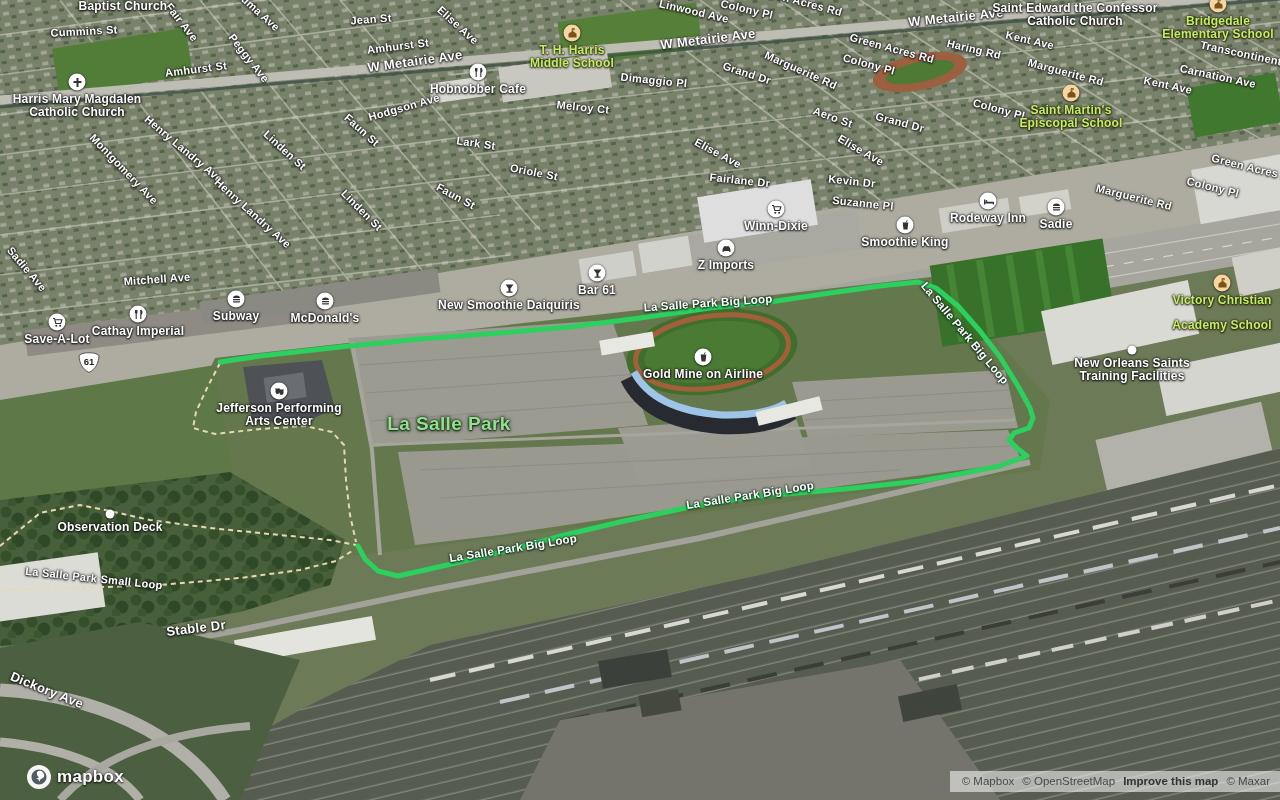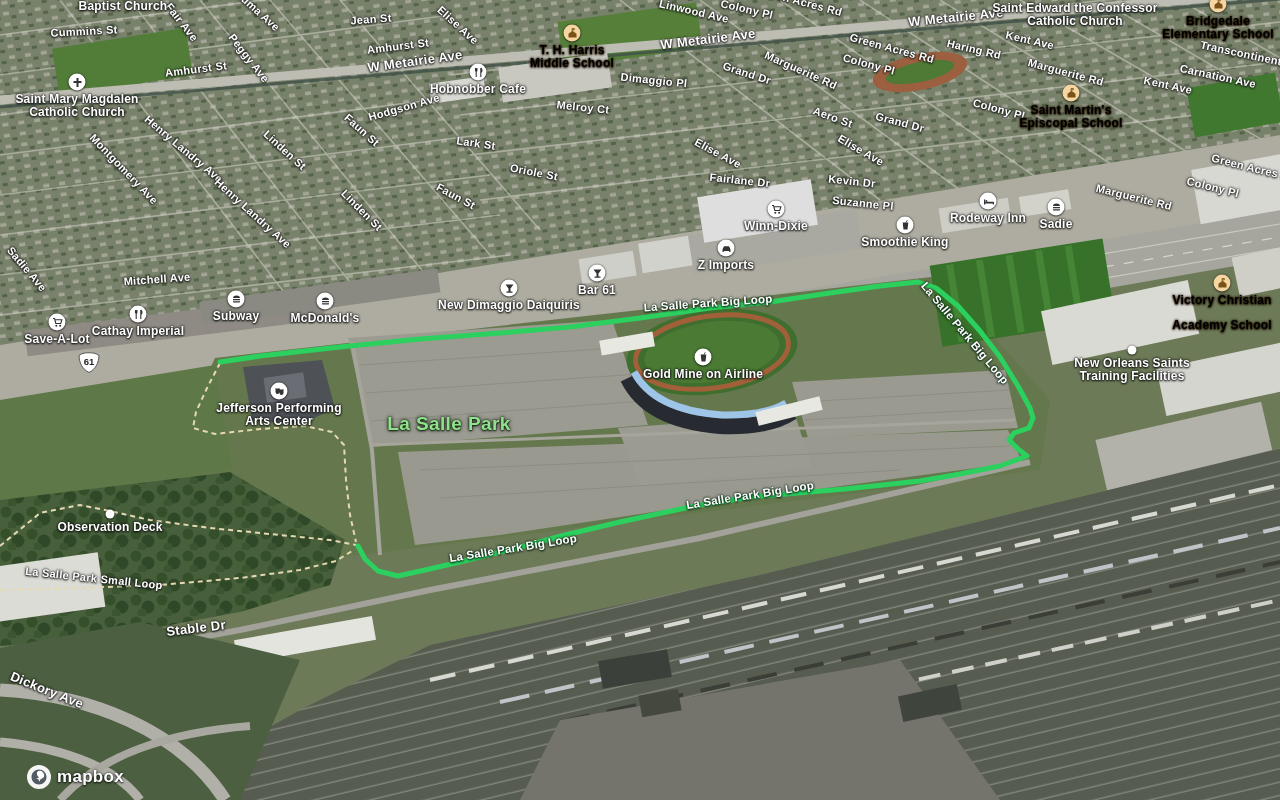--- a/index.html
+++ b/index.html
@@ -6,21 +6,21 @@
   #stage{position:relative;width:1280px;height:800px;overflow:hidden;
          font-family:"Liberation Sans",sans-serif;background:#6d7a58;}
   #bg{position:absolute;left:0;top:0;}
   
   .lbl{position:absolute;white-space:nowrap;pointer-events:none;}
   .street{color:#fff;font-size:11px;font-weight:600;letter-spacing:.3px;
     text-shadow:0 0 2px rgba(20,20,20,.95),0 0 3px rgba(20,20,20,.85),0 1px 2px rgba(20,20,20,.9);}
   .street.lg{font-size:13px;font-weight:700;}
   .poi-line{color:#fff;font-size:12px;font-weight:700;letter-spacing:.2px;
     text-shadow:0 0 2px rgba(15,15,15,.95),0 0 3px rgba(15,15,15,.9),0 1px 2px rgba(15,15,15,.9);}
-  .school .poi-line{color:#000000;text-shadow:0 0 2px rgba(35,22,4,.95),0 0 3px rgba(35,22,4,.9),0 1px 2px rgba(35,22,4,.9);}
+  .school .poi-line{color:#bef264;text-shadow:0 0 2px rgba(35,22,4,.95),0 0 3px rgba(35,22,4,.9),0 1px 2px rgba(35,22,4,.9);}
   .route-lbl{color:#fff;font-size:11.5px;font-weight:700;letter-spacing:.2px;
     text-shadow:0 0 2px rgba(10,40,20,.95),0 0 3px rgba(10,40,20,.9),0 1px 2px rgba(10,40,20,.9);}
   .park-lbl{color:#90e28c;font-size:19px;font-weight:700;letter-spacing:.4px;
     text-shadow:0 0 2px rgba(15,30,12,.95),0 0 4px rgba(15,30,12,.9),0 1px 2px rgba(15,30,12,.9);margin-left:11px;}
   .icon-circle{position:absolute;width:17px;height:17px;border-radius:50%;background:#fff;
     display:flex;align-items:center;justify-content:center;
     box-shadow:0 0 2px rgba(0,0,0,.7),0 1px 2px rgba(0,0,0,.5);pointer-events:none;}
   .icon-circle.school-ic{background:#f6d6a0;}
   .icon-circle.dot-ic{width:9px;height:9px;}
   
@@ -261,21 +261,21 @@
       <div class="lbl park-lbl" style="left: 438px; top: 424px; transform: translate(-50%, -50%);">La Salle Park</div>
       <div class="lbl " style="left: 123px; top: 6px; transform: translate(-50%, 0px);">
         <div class="poi-line" style="position: absolute; left: 50%; top: -7px; transform: translate(-50%, 0px);">Baptist Church</div>
       </div>
       <div class="lbl " style="left: 77px; top: 82px; transform: translate(-50%, 0px);">
         <span class="icon-circle" style="left: 50%; top: 0px; transform: translate(-50%, -50%);">
           <svg width="12" height="12" viewBox="0 0 12 12">
             <path d="M5 1.5h2v3h3v2H7v4H5v-4H2v-2h3z" fill="#333"></path>
           </svg>
         </span>
-        <div class="poi-line" style="position: absolute; left: 50%; top: 9.5px; transform: translate(-50%, 0px);">Saint Mary Magdalen</div>
+        <div class="poi-line" style="position: absolute; left: 50%; top: 9.5px; transform: translate(-50%, 0px);">Harris Mary Magdalen</div>
         <div class="poi-line" style="position: absolute; left: 50%; top: 22.5px; transform: translate(-50%, 0px);">Catholic Church</div>
       </div>
       <div class="lbl " style="left: 1075px; top: 8px; transform: translate(-50%, 0px);">
         <div class="poi-line" style="position: absolute; left: 50%; top: -7px; transform: translate(-50%, 0px);">Saint Edward the Confessor</div>
         <div class="poi-line" style="position: absolute; left: 50%; top: 6px; transform: translate(-50%, 0px);">Catholic Church</div>
       </div>
       <div class="lbl school" style="left: 572px; top: 33px; transform: translate(-50%, 0px);">
         <span class="icon-circle school-ic" style="left: 50%; top: 0px; transform: translate(-50%, -50%);">
           <svg width="12" height="12" viewBox="0 0 12 12">
             <path d="M2 6.2 6 3.2l4 3V10H2z" fill="#7a5218"></path>
@@ -356,21 +356,21 @@
           </svg>
         </span>
         <div class="poi-line" style="position: absolute; left: 50%; top: 9.5px; transform: translate(-50%, 0px);">McDonald's</div>
       </div>
       <div class="lbl " style="left: 509px; top: 288px; transform: translate(-50%, 0px);">
         <span class="icon-circle" style="left: 50%; top: 0px; transform: translate(-50%, -50%);">
           <svg width="12" height="12" viewBox="0 0 12 12">
             <path d="M2 2h8L7 6v3h2v1.2H3V9h2V6z" fill="#333"></path>
           </svg>
         </span>
-        <div class="poi-line" style="position: absolute; left: 50%; top: 9.5px; transform: translate(-50%, 0px);">New Dimaggio Daiquiris</div>
+        <div class="poi-line" style="position: absolute; left: 50%; top: 9.5px; transform: translate(-50%, 0px);">New Smoothie Daiquiris</div>
       </div>
       <div class="lbl " style="left: 597px; top: 273px; transform: translate(-50%, 0px);">
         <span class="icon-circle" style="left: 50%; top: 0px; transform: translate(-50%, -50%);">
           <svg width="12" height="12" viewBox="0 0 12 12">
             <path d="M2 2h8L7 6v3h2v1.2H3V9h2V6z" fill="#333"></path>
           </svg>
         </span>
         <div class="poi-line" style="position: absolute; left: 50%; top: 9.5px; transform: translate(-50%, 0px);">Bar 61</div>
       </div>
       <div class="lbl " style="left: 726px; top: 248px; transform: translate(-50%, 0px);">
@@ -455,14 +455,20 @@
 
 <div id="logo">
   <svg width="26" height="26" viewBox="0 0 26 26">
     <circle cx="13" cy="13" r="12" fill="#fff" opacity="0.95"></circle>
     <path d="M13 5.5c-4.1 0-7.5 3.4-7.5 7.5s3.4 7.5 7.5 7.5 7.5-3.4 7.5-7.5S17.1 5.5 13 5.5zm3.6 9.1-2.3.9-.9 2.3-.9-2.3-2.3-.9 2.3-.9.9-2.3.9 2.3 2.3.9z" fill="#35414b" opacity="0.85"></path>
     <path d="M16.8 8.2c-1.6-1.6-4-1.9-5.2-.7-1.2 1.2-.9 3.6.7 5.2 1.6 1.6 4 1.9 5.2.7 1.2-1.2.9-3.6-.7-5.2z" fill="#fff"></path>
   </svg>
   <span class="word">mapbox</span>
 </div>
 
+<div id="attrib">
+      <span class="link">© Mapbox</span>
+      <span class="link">© OpenStreetMap</span>
+      <span class="link bold">Improve this map</span>
+      <span class="link">© Maxar</span>
+    </div>
 
 </div>
 
 </body></html>

